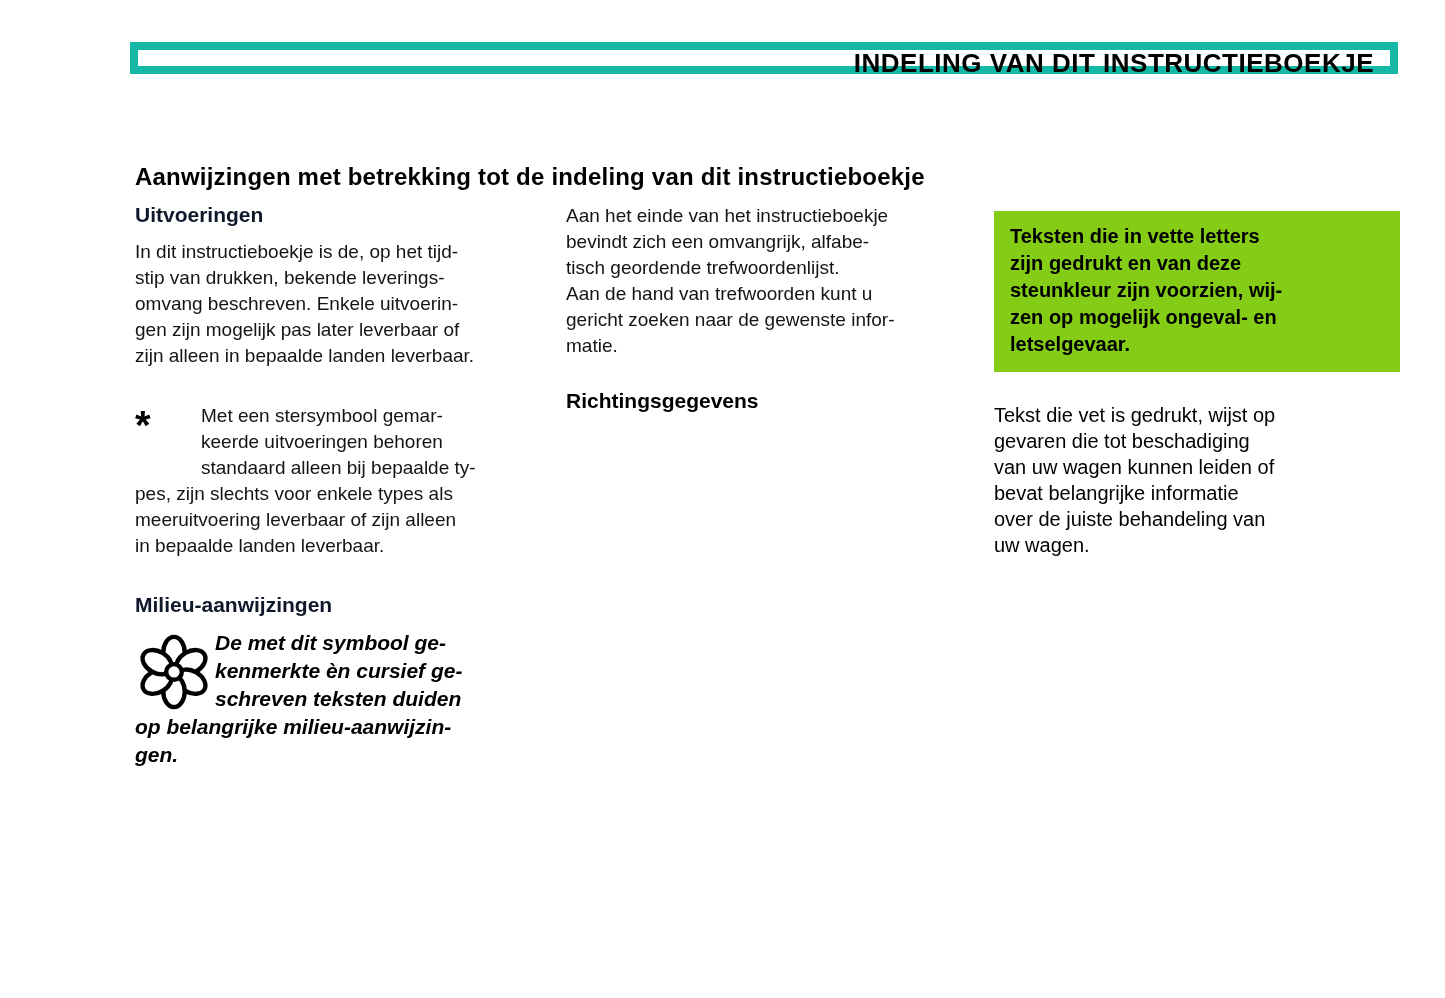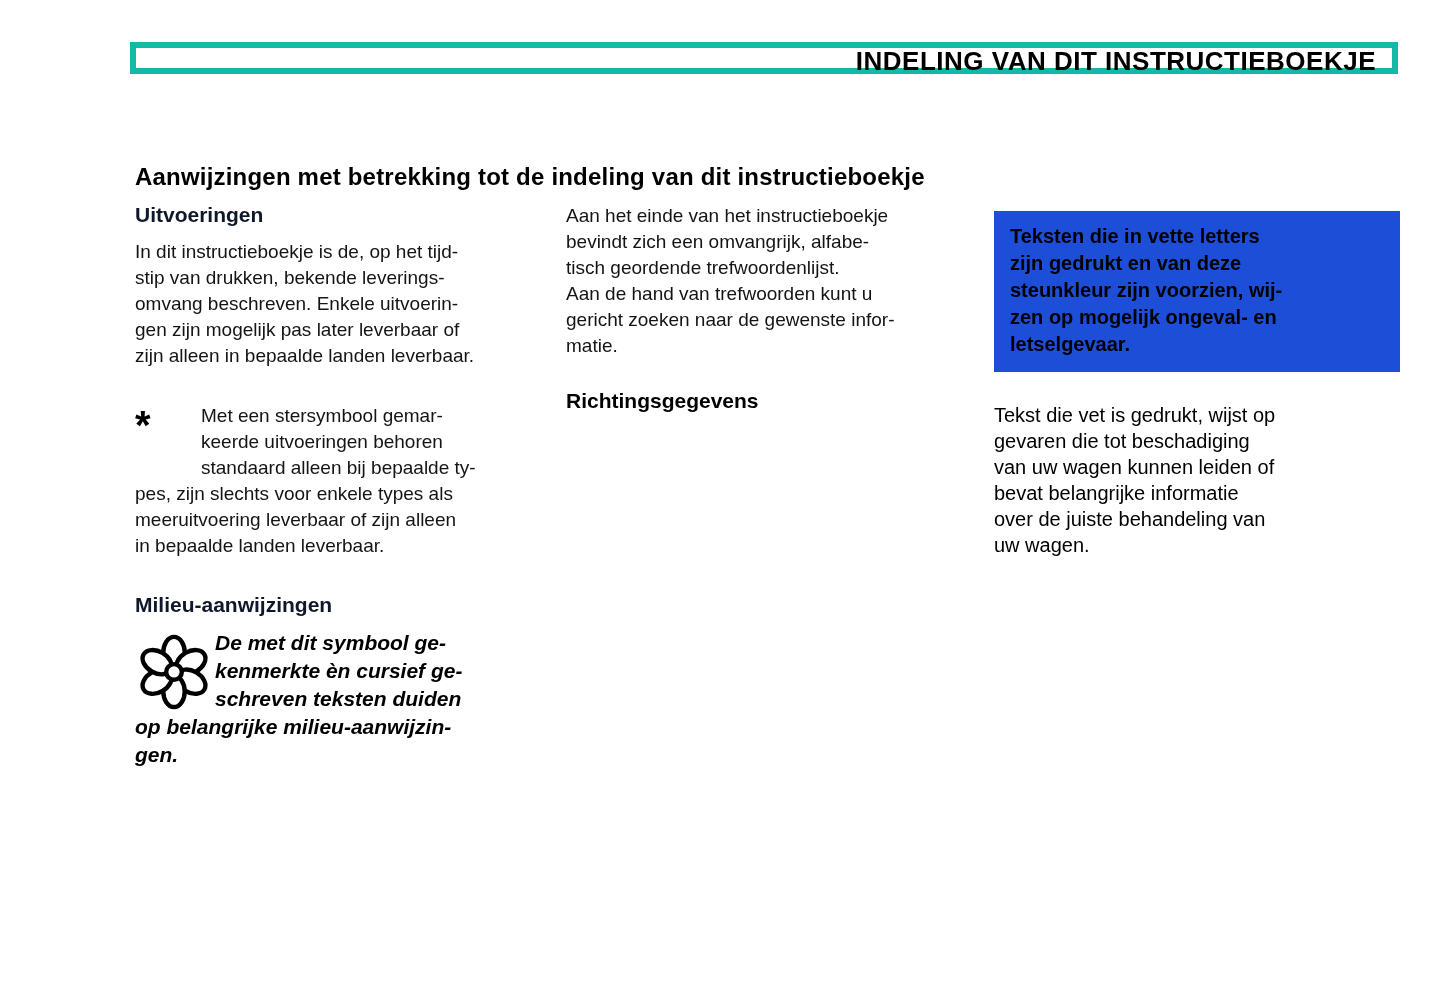--- a/index.html
+++ b/index.html
@@ -10,21 +10,21 @@
     font-family: "Liberation Sans", "DejaVu Sans", sans-serif;
     overflow: hidden;
     position: relative;
   }
 
   
   .header-box {
     position: absolute;
     left: 130px; top: 42px;
     width: 1268px; height: 32px;
-    border: 6px solid #14b8a6;
+    border: 8px solid #14b8a6;
     padding-left: 33px;
   }
   .header-title {
     display: block;
     text-align: right;
     font-weight: bold;
     font-size: 26px;
     line-height: 26px;
     letter-spacing: 0.5px;
     padding-right: 16px;
@@ -92,21 +92,21 @@
     font-size: 21px;
     font-weight: bold;
     font-style: italic;
     line-height: 28px;
     white-space: pre-line;
     color: #000;
   }
 
   
   .warn-box {
-    background: #1d4ed8;
+    background: #84cc16;
     padding: 12px 14px 14px 16px;
     font-size: 20px;
     font-weight: bold;
     line-height: 27px;
     white-space: pre-line;
     color: #000;
     margin-top: 8px;
   }
   .bold-note {
     margin-top: 30px;

